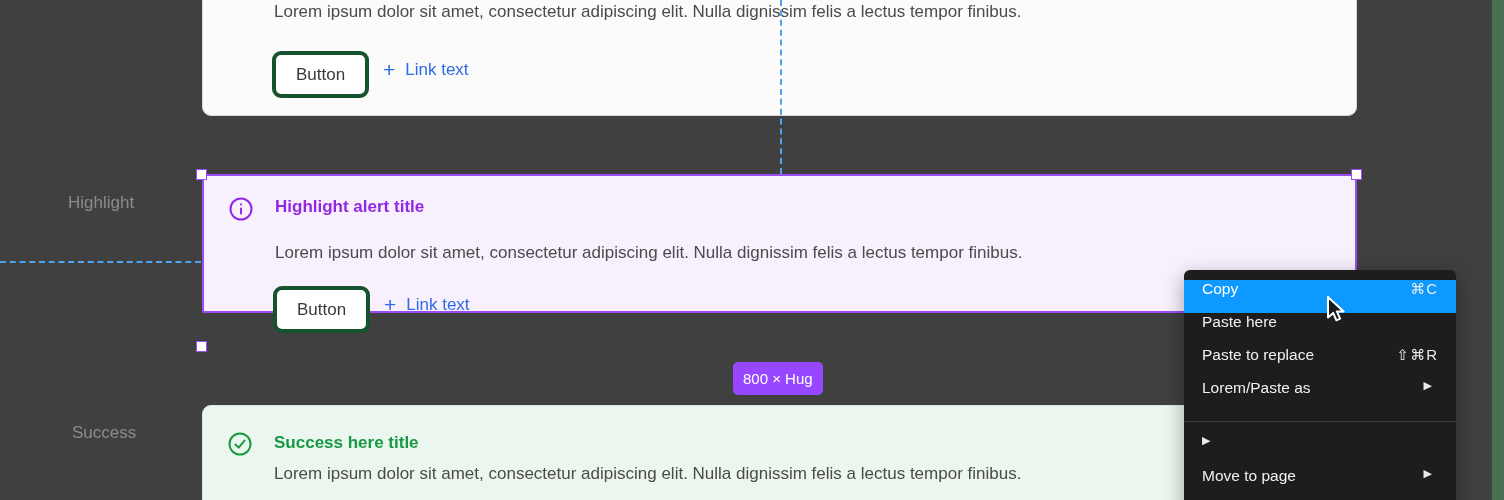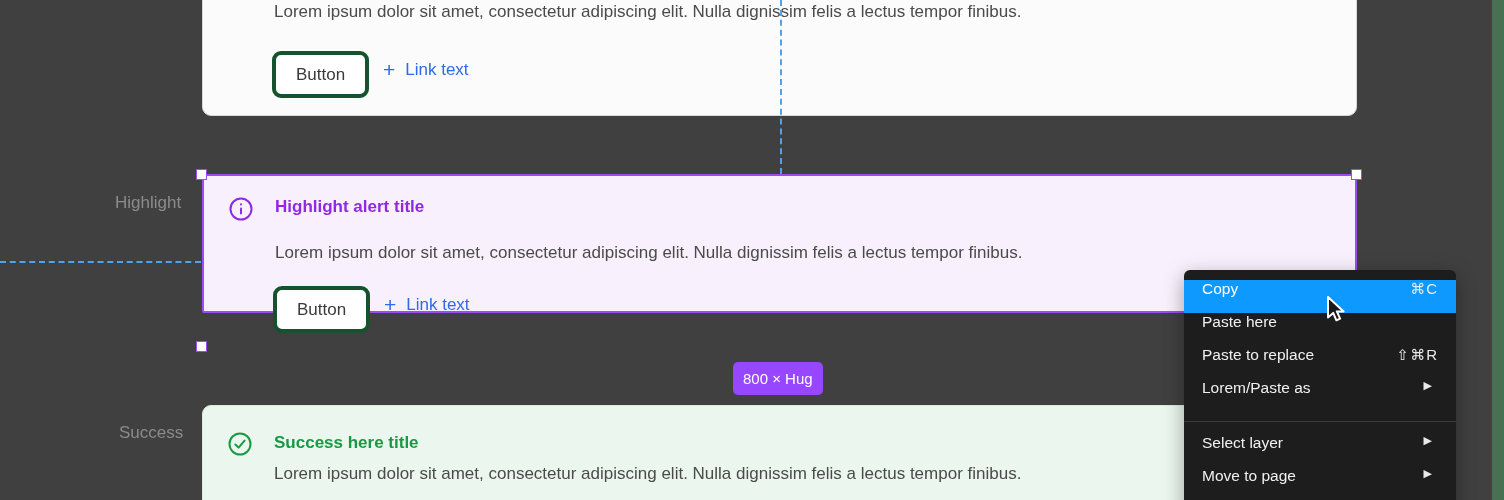--- a/index.html
+++ b/index.html
@@ -20,21 +20,21 @@
   .round-icon{position:absolute;left:25px;width:24px;height:24px;}
 
   .ds-button{position:absolute;left:69px;display:inline-flex;align-items:center;justify-content:center;
     height:39px;padding:0 20px;background:#ffffff;border:4px solid #14532d;border-radius:9px;
     font-size:17px;font-weight:500;color:#3a3a3a;}
   .link-row{position:absolute;left:180px;display:inline-flex;align-items:center;gap:10px;
     font-size:17px;font-weight:500;color:#2e6be6;white-space:nowrap;}
   .plus-glyph{font-size:21px;font-weight:400;line-height:1;}
 
   
-  .section-label{position:absolute;font-size:17px;color:#8b8b8b;white-space:nowrap;margin-left:47px;}
+  .section-label{position:absolute;font-size:17px;color:#8b8b8b;white-space:nowrap;}
 
   
   .guide-v{position:absolute;left:780px;top:0;height:174px;width:0;border-left:2px dashed #4da3f0;}
   .guide-h{position:absolute;left:0;top:261px;width:201px;height:0;border-top:2px dashed #4da3f0;}
   .handle{position:absolute;width:11px;height:11px;background:#ffffff;border:1.5px solid #9b4df5;box-sizing:border-box;z-index:5;}
 
   .size-badge{position:absolute;left:733px;top:362px;background:#9747ff;color:#ffffff;
     font-size:15px;font-weight:400;padding:8px 10px;border-radius:5px;white-space:nowrap;z-index:4;}
 
   
@@ -119,21 +119,20 @@
     <div class="menu-item">
       <span class="mi-label">Paste to replace</span>
       <span class="mi-shortcut">⇧⌘R</span>
     </div>
     <div class="menu-item">
       <span class="mi-label">Lorem/Paste as</span>
       <span class="mi-arrow">▶</span>
     </div>
     <div class="menu-sep"></div>
     <div class="menu-item">
-      <span class="mi-label">Select layer</span>
       <span class="mi-arrow">▶</span>
     </div>
     <div class="menu-item">
       <span class="mi-label">Move to page</span>
       <span class="mi-arrow">▶</span>
     </div>
   </div>
 
   <div class="cursor">
     <svg width="26" height="28" viewBox="0 0 26 28">

